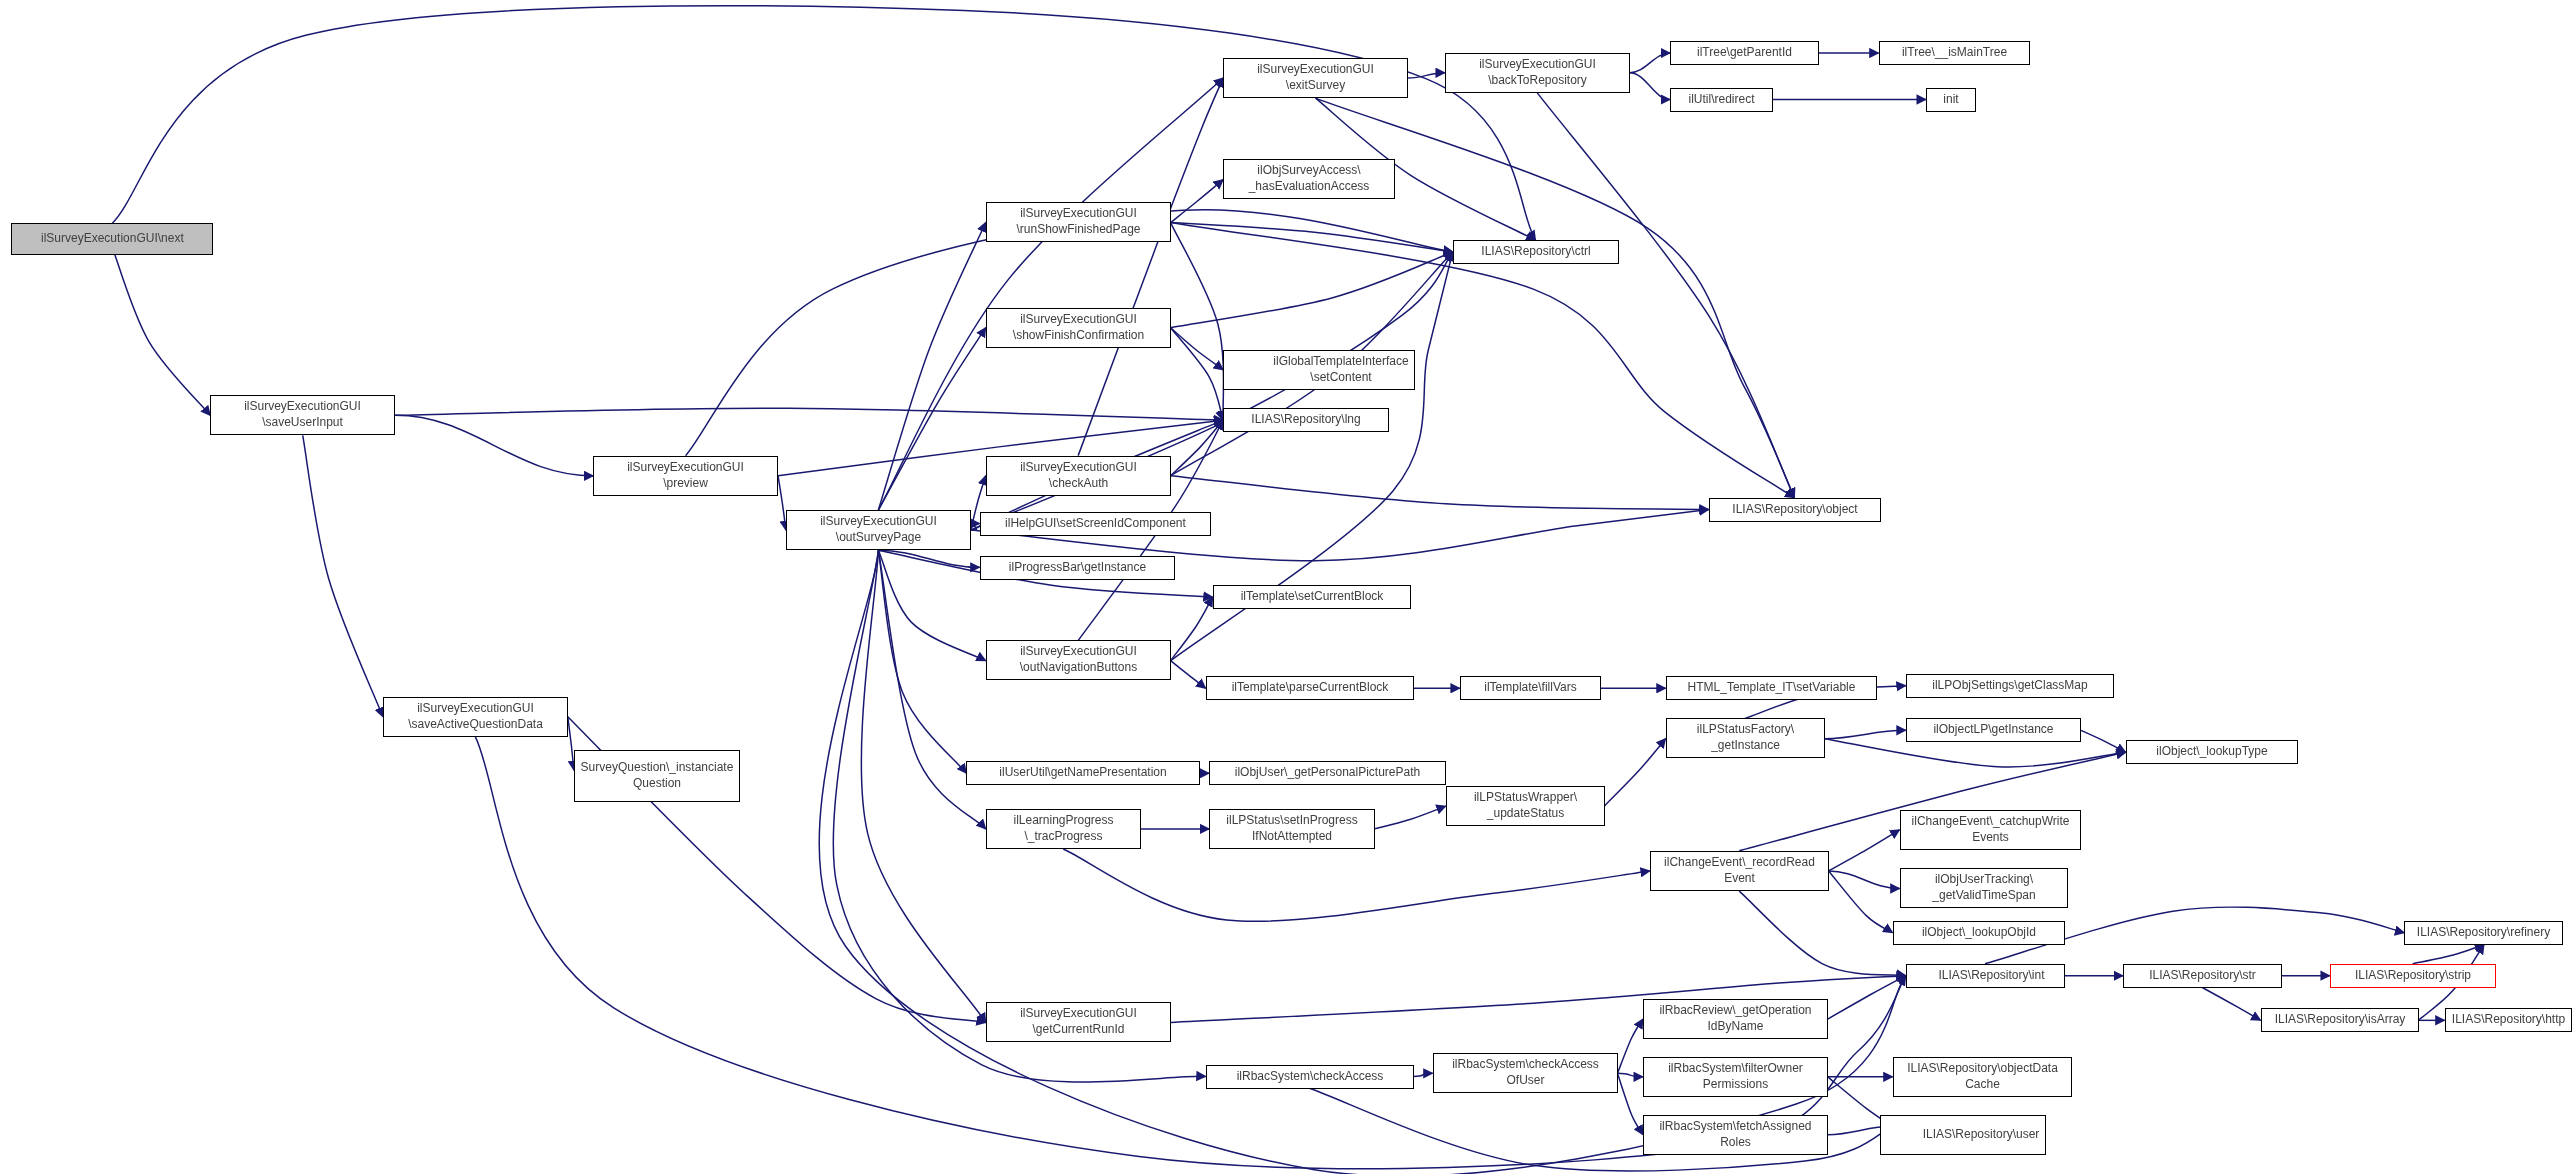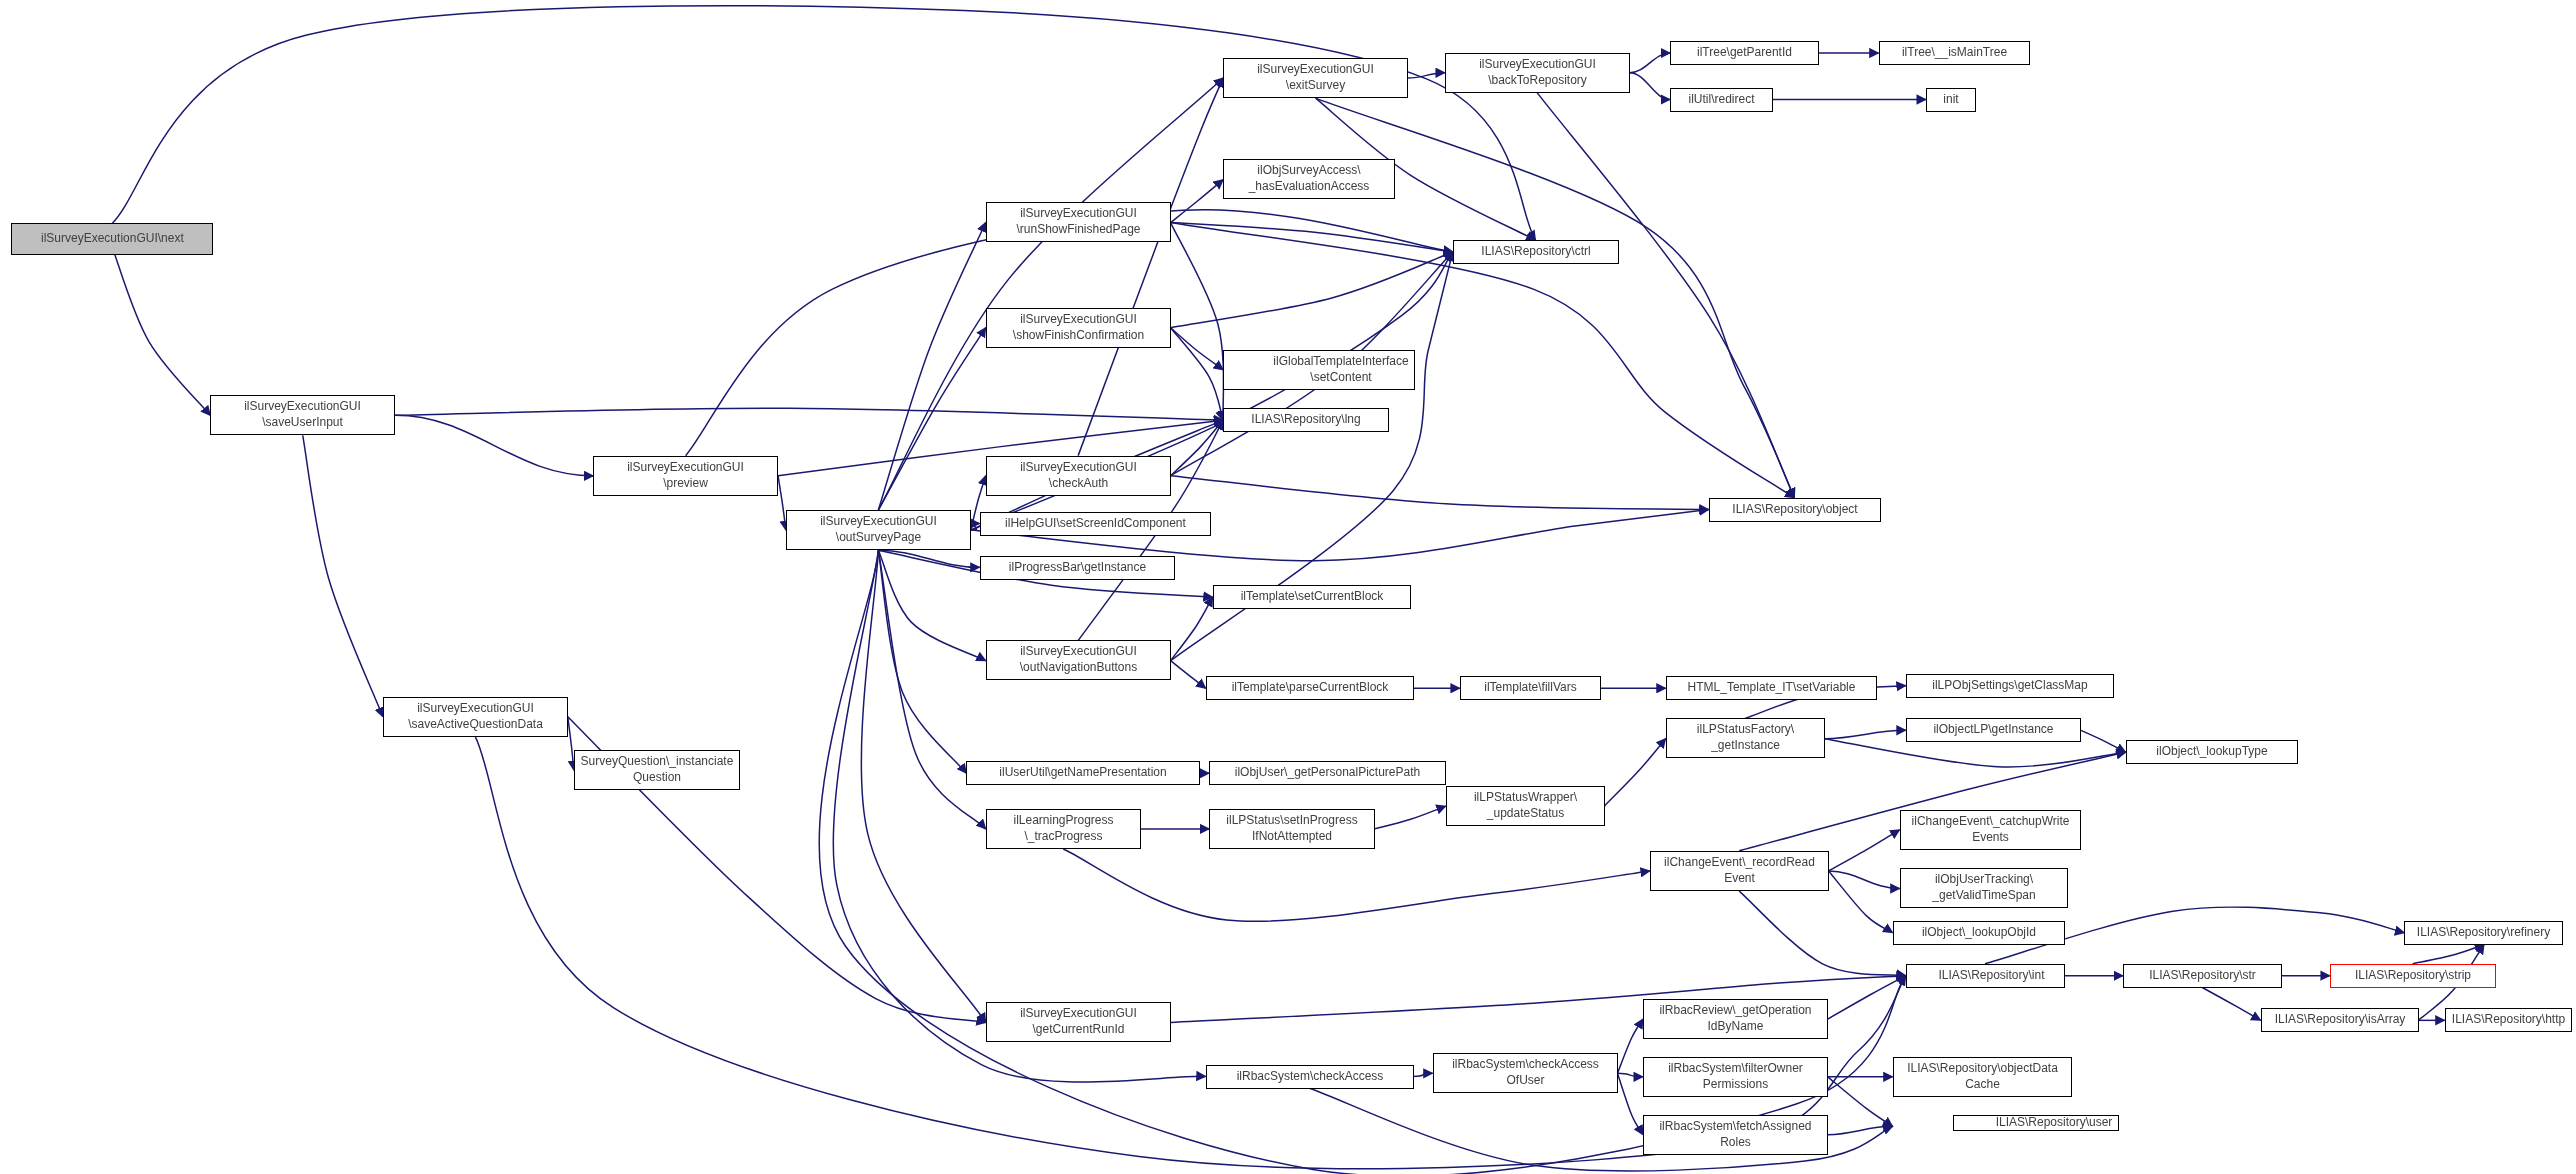--- a/index.html
+++ b/index.html
@@ -119,21 +119,21 @@
       <span>\saveUserInput</span>
     </div>
     <div class="node" style="left: 593px; top: 456px; width: 185px; height: 40px;">
       <span>ilSurveyExecutionGUI</span>
       <span>\preview</span>
     </div>
     <div class="node" style="left: 383px; top: 697px; width: 185px; height: 40px;">
       <span>ilSurveyExecutionGUI</span>
       <span>\saveActiveQuestionData</span>
     </div>
-    <div class="node" style="left: 574px; top: 750px; width: 166px; height: 40px;">
+    <div class="node" style="left: 574px; top: 750px; width: 166px; height: 52px;">
       <span>SurveyQuestion\_instanciate</span>
       <span>Question</span>
     </div>
     <div class="node" style="left: 786px; top: 510px; width: 185px; height: 40px;">
       <span>ilSurveyExecutionGUI</span>
       <span>\outSurveyPage</span>
     </div>
     <div class="node" style="left: 1223px; top: 58px; width: 185px; height: 40px;">
       <span>ilSurveyExecutionGUI</span>
       <span>\exitSurvey</span>
@@ -289,17 +289,17 @@
       <span>Permissions</span>
     </div>
     <div class="node" style="left: 1893px; top: 1057px; width: 179px; height: 40px;">
       <span>ILIAS\Repository\objectData</span>
       <span>Cache</span>
     </div>
     <div class="node" style="left: 1643px; top: 1115px; width: 185px; height: 40px;">
       <span>ilRbacSystem\fetchAssigned</span>
       <span>Roles</span>
     </div>
-    <div class="node" style="left: 1953px; top: 1115px; width: 166px; height: 16px; padding-left: 36px;">
+    <div class="node" style="left: 1880px; top: 1115px; width: 166px; height: 40px; padding-left: 36px;">
       <span>ILIAS\Repository\user</span>
     </div>
   </div>
 
 
 </body></html>

